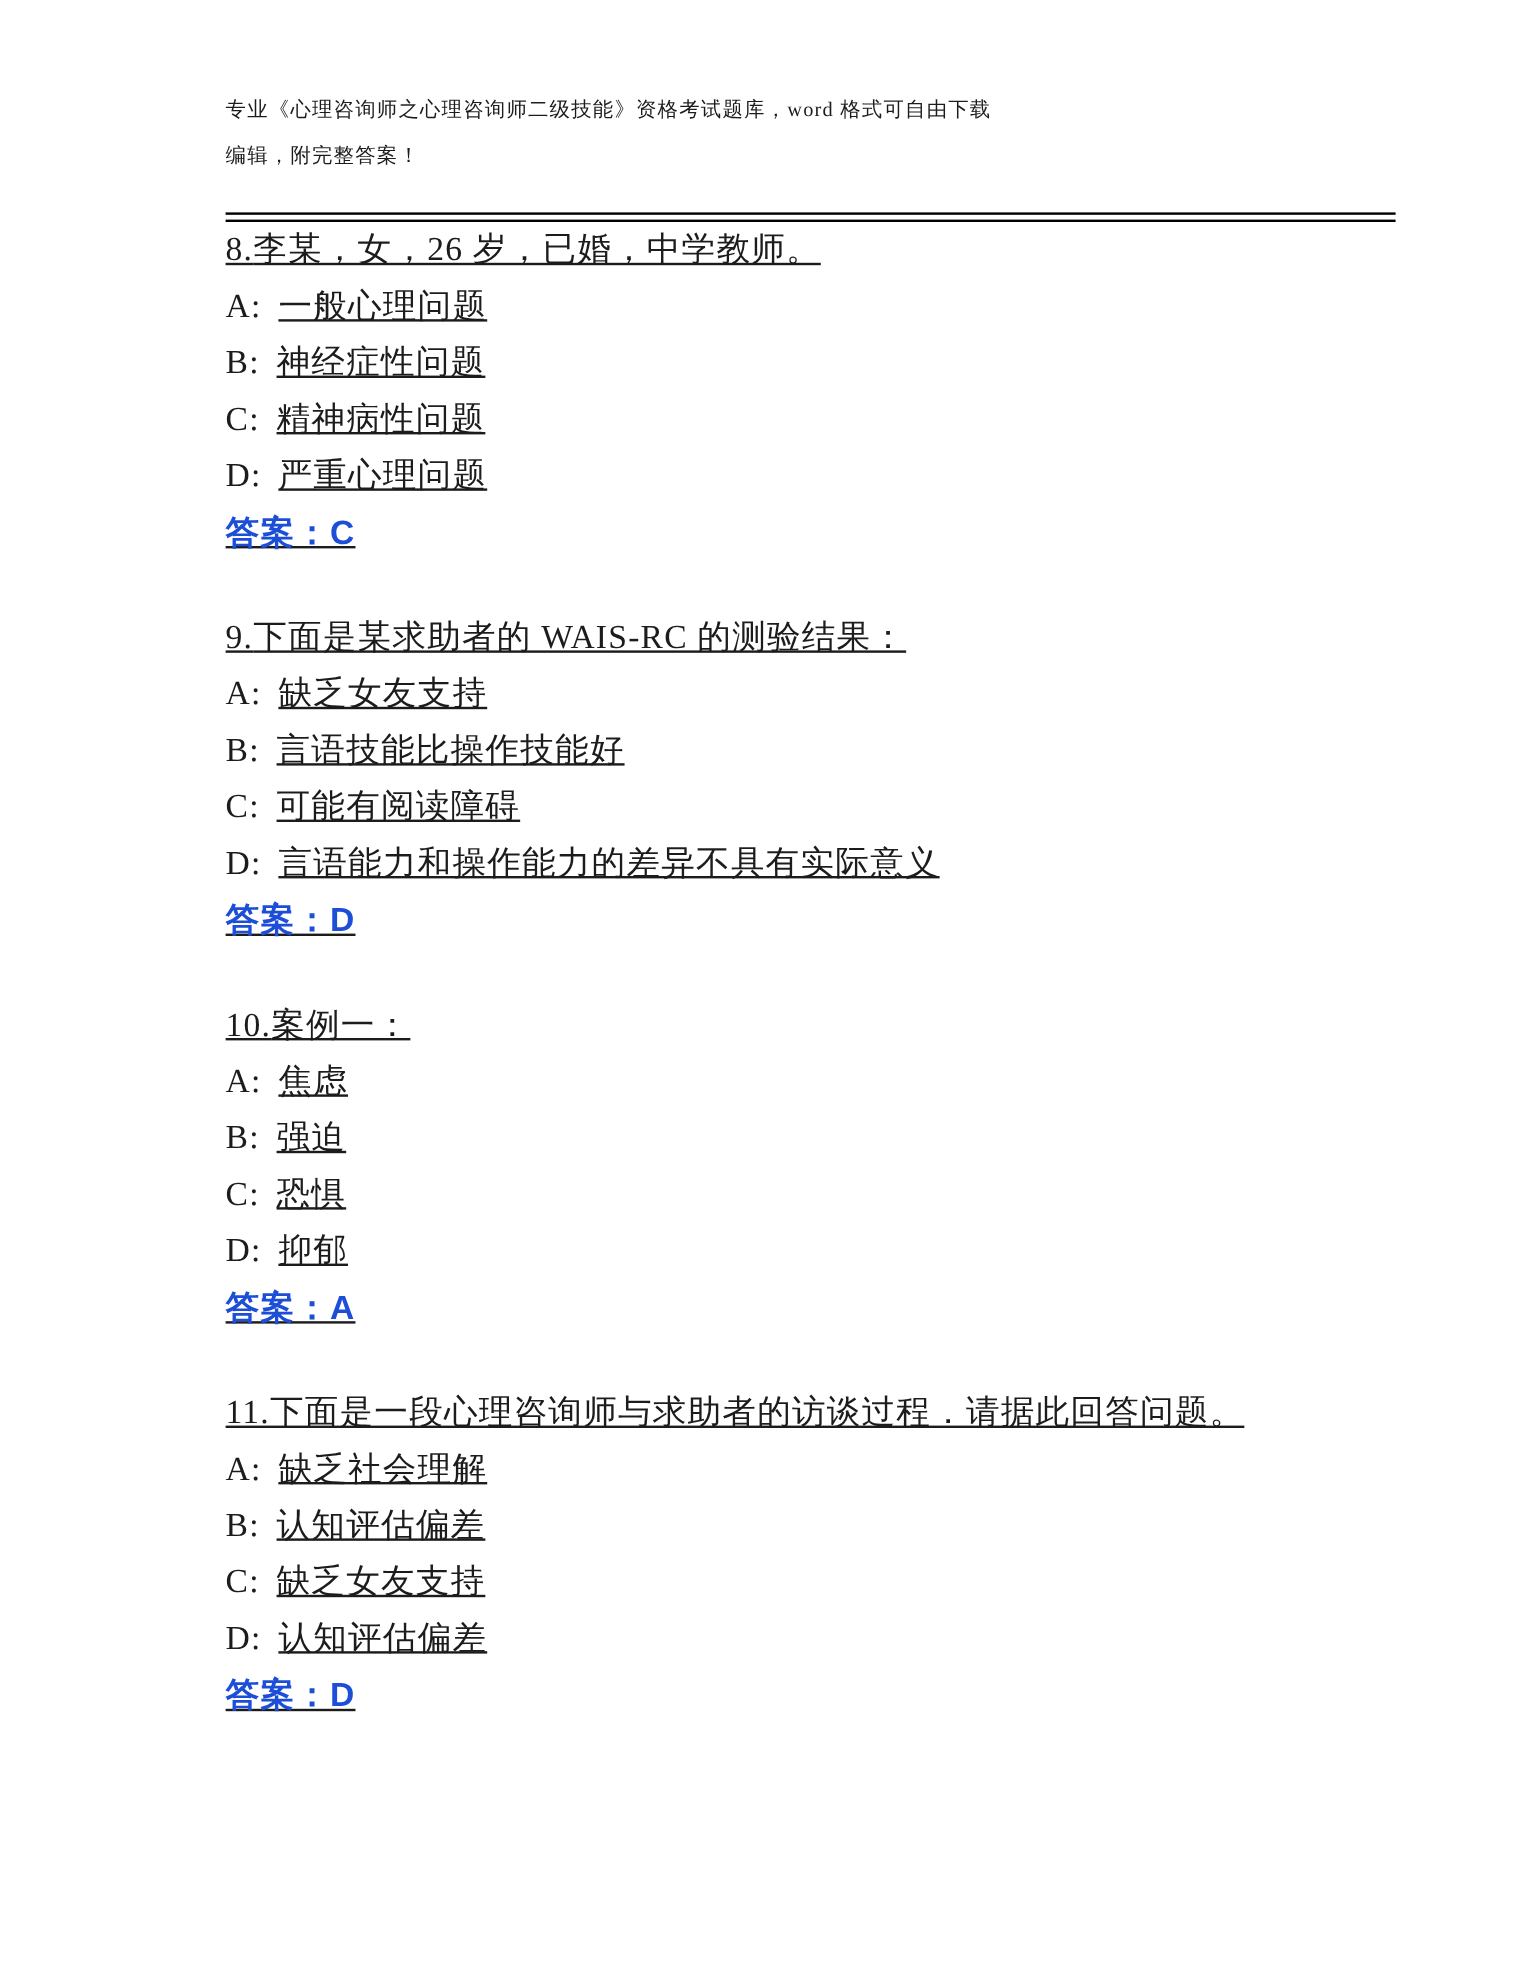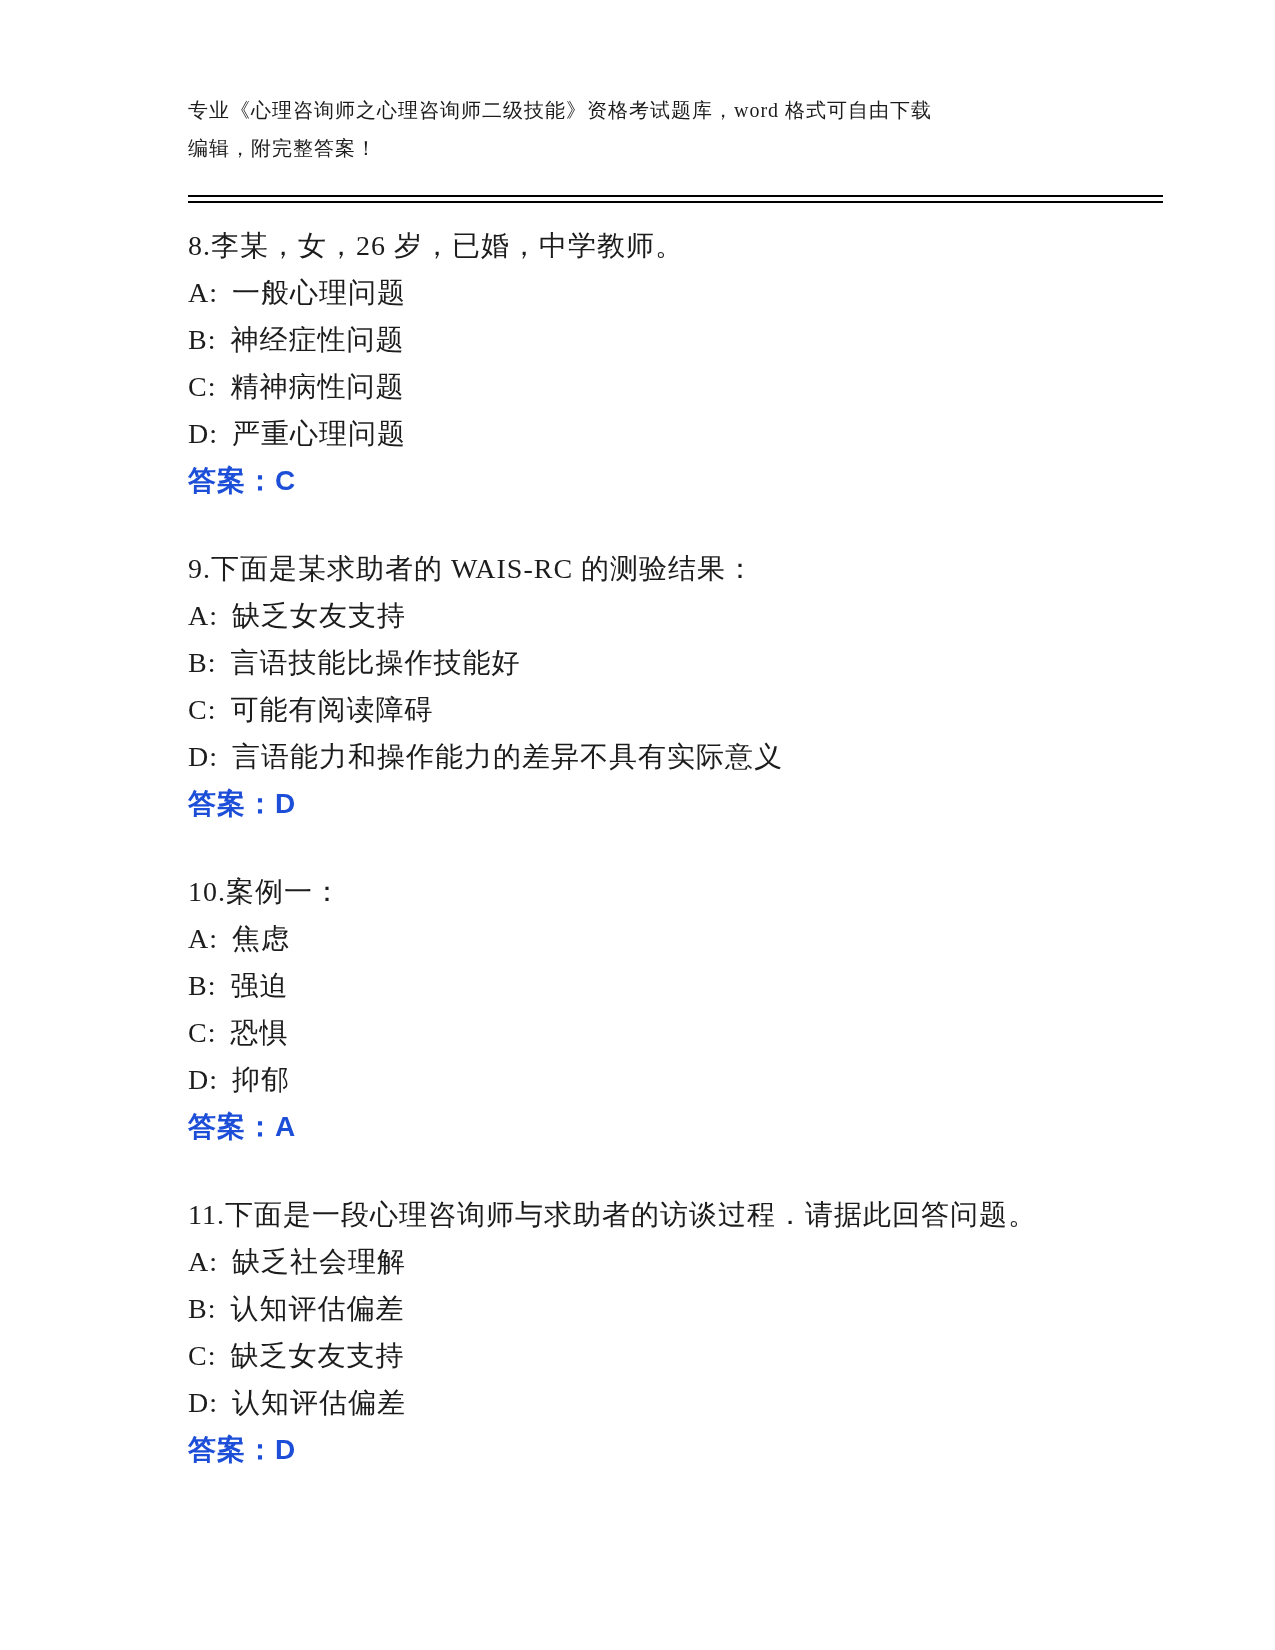--- a/index.html
+++ b/index.html
@@ -16,36 +16,36 @@
     font-family: "Liberation Serif", "DejaVu Serif", serif;
     color: #1c1c1c;
   }
   .doc {
     position: absolute;
     left: 188px;
     top: 73px;
     width: 975px;
   }
   .header {
-    font-size: 20px;
+    font-size: 17px;
     line-height: 38px;
     letter-spacing: 1px;
-    margin-top: 18px;
   }
   .header-line {
     white-space: nowrap;
   }
   .divider {
     margin-top: 28px;
     height: 4px;
     border-top: 2px solid #000000;
     border-bottom: 2px solid #000000;
   }
   .q-list {
-    margin-top: 19px;
+    margin-top: 0;
+    text-decoration: underline;
   }
   .q-block {
     margin-top: 41px;
   }
   .q-block:first-child {
     margin-top: 0;
   }
   .line {
     font-size: 28px;
     line-height: 47px;

